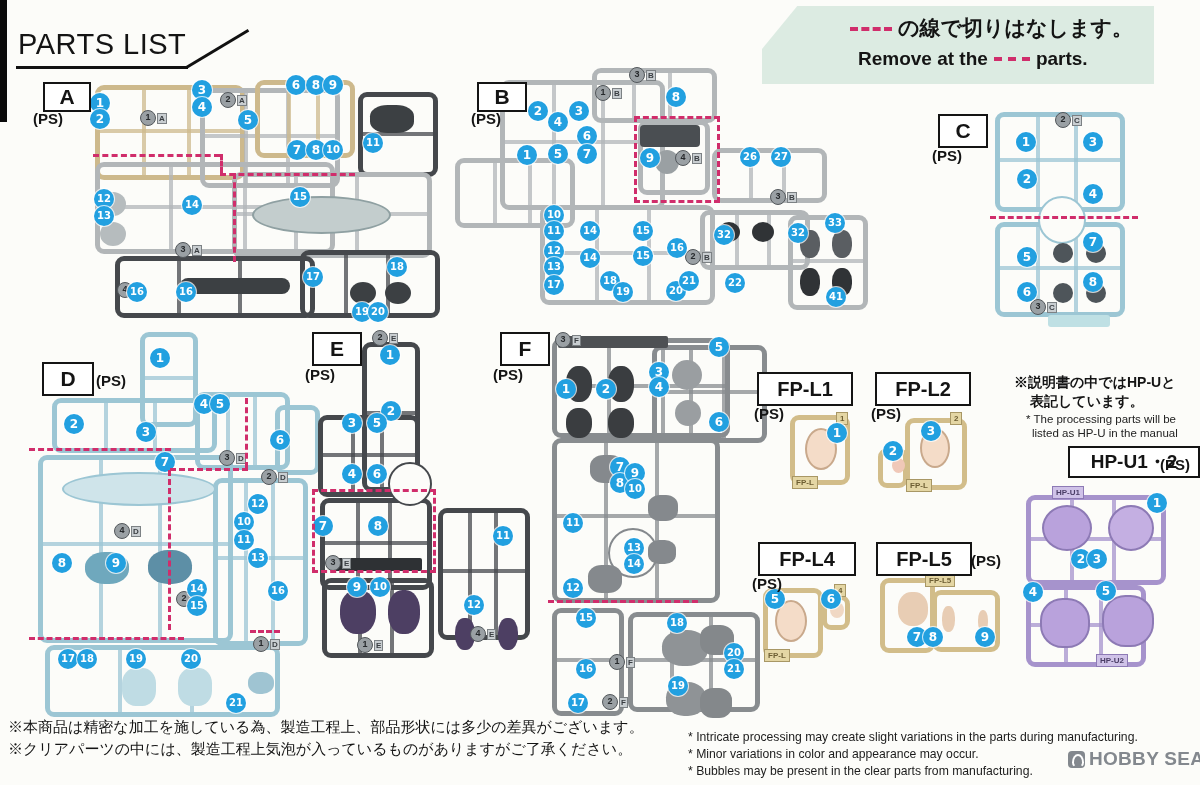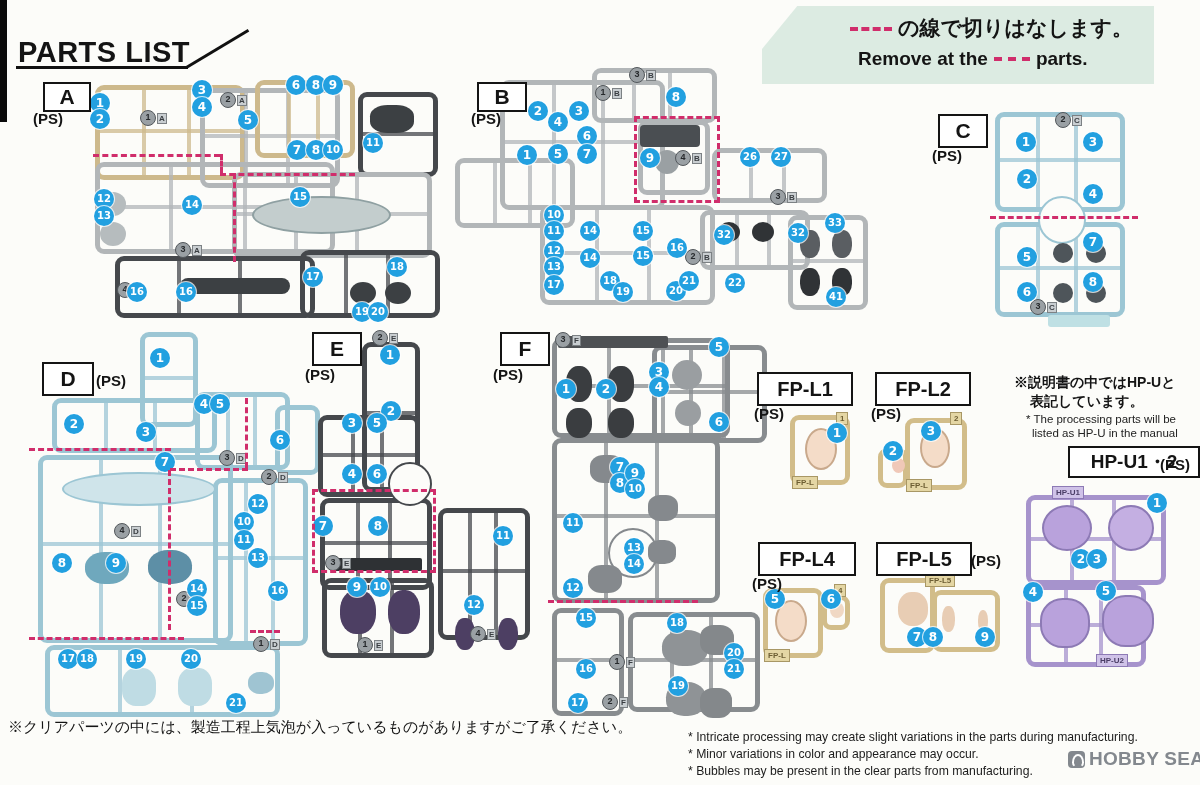--- a/index.html
+++ b/index.html
@@ -1,19 +1,19 @@
 <!DOCTYPE html>
 <html><head>
 <meta charset="utf-8">
 <style>
   html,body{margin:0;padding:0;background:#e8e8e8;}
   .stage{position:relative;width:1200px;height:785px;background:#fcfcf9;overflow:hidden;
          font-family:"Liberation Sans",sans-serif;color:#141414;}
   .edge-strip{position:absolute;left:0;top:0;width:7px;height:122px;background:#0b0b0b;z-index:10;}
-  .title{position:absolute;left:18px;top:36px;font-size:29px;font-weight:700;letter-spacing:.5px;z-index:9;}
+  .title{position:absolute;left:18px;top:28px;font-size:29px;font-weight:400;letter-spacing:.5px;z-index:9;}
   .title-underline{position:absolute;left:16px;top:66px;width:172px;border-top:3px solid #111;z-index:9;}
   .title-diagonal{position:absolute;left:186px;top:66px;width:72px;border-top:3px solid #111;
                   transform:rotate(-31deg);transform-origin:left top;z-index:9;}
   .cut-note{position:absolute;left:762px;top:6px;width:392px;height:78px;background:#dcebe2;
             clip-path:polygon(9% 0,100% 0,100% 100%,0 100%,0 55%);z-index:3;}
   .cut-jp{position:absolute;left:88px;top:8px;font-size:21px;font-weight:700;white-space:nowrap;}
   .cut-en{position:absolute;left:96px;top:42px;font-size:19px;font-weight:700;white-space:nowrap;}
   .dashseg{display:inline-block;width:42px;height:0;border-top:4px dashed #d02d6b;vertical-align:4px;margin-right:6px;}
   .dashseg-sm{width:36px;margin:0 6px;}
   .frame{position:absolute;border:5px solid;border-radius:9px;z-index:1;background:transparent;}
@@ -64,20 +64,21 @@
     <div class="cut-jp"><span class="dashseg"></span><span>の線で切りはなします。</span></div>
     <div class="cut-en"><span>Remove at the</span><span class="dashseg dashseg-sm"></span><span>parts.</span></div>
   </div>
 
   <div class="hp-jp">※説明書の中ではHP-Uと</div>
   <div class="hp-jp hp-jp2">表記しています。</div>
   <div class="hp-en">* The processing parts will be</div>
   <div class="hp-en hp-en2">listed as HP-U in the manual</div>
 
   <div class="footer-jp">
+    <div>※本商品は精密な加工を施している為、製造工程上、部品形状には多少の差異がございます。</div>
     <div>※クリアパーツの中には、製造工程上気泡が入っているものがありますがご了承ください。</div>
   </div>
 
   <div class="footer-en">
     <div>* Intricate processing may create slight variations in the parts during manufacturing.</div>
     <div>* Minor variations in color and appearance may occur.</div>
     <div>* Bubbles may be present in the clear parts from manufacturing.</div>
   </div>
 
   <div class="watermark">

